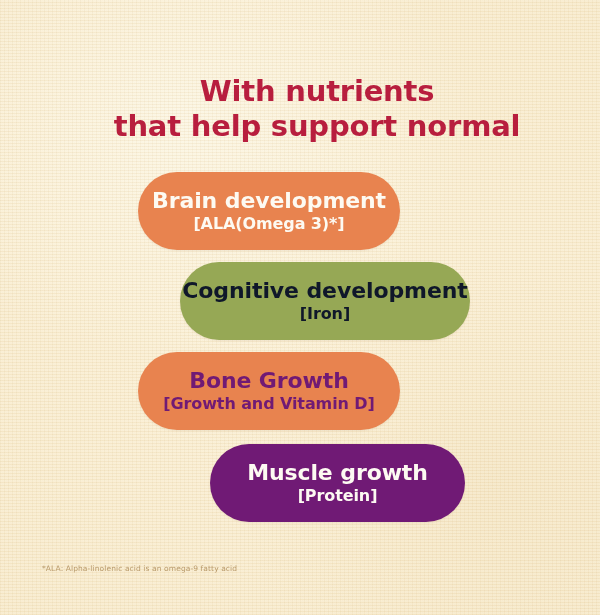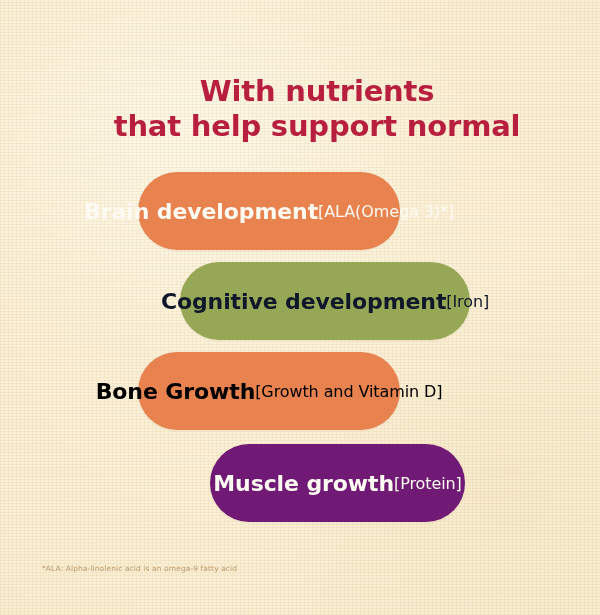--- a/index.html
+++ b/index.html
@@ -66,38 +66,38 @@
   #heading .hl-1 { font-size: 29px; }
   #heading .hl-2 { font-size: 29px; }
 
   
   .pill {
     position: absolute;
     height: 78px;
     border-radius: 39px;
     box-sizing: border-box;
     display: flex;
-    flex-direction: row;
+    flex-direction: column;
     align-items: center;
     justify-content: center;
     color: #fdfaf2;
     padding: 0 16px;
     box-shadow: 0 1px 2px rgba(150, 110, 70, 0.10);
   }
   .pill .pill-title {
     font-family: "DejaVu Sans", sans-serif;
     font-weight: bold;
     font-size: 22px;
     line-height: 25px;
     white-space: nowrap;
     letter-spacing: -0.1px;
   }
   .pill .pill-sub {
     font-family: "DejaVu Sans", sans-serif;
-    font-weight: normal;
+    font-weight: bold;
     font-size: 16px;
     line-height: 20px;
     white-space: nowrap;
     margin-top: 1px;
     letter-spacing: -0.1px;
   }
 
   #pill-0 { left: 138px; width: 262px; top: 172px; background-color: #e8834f; }
   #pill-1 { left: 180px; width: 290px; top: 262px; background-color: #96a855; }
   #pill-2 { left: 138px; width: 262px; top: 352px; background-color: #e8834f; }
@@ -131,21 +131,21 @@
   <div class="pill" id="pill-0" style="background-color: rgb(232, 131, 79); color: rgb(253, 250, 242);">
     <span class="pill-title">Brain development</span>
     <span class="pill-sub">[ALA(Omega 3)*]</span>
   </div>
 
   <div class="pill" id="pill-1" style="background-color: rgb(150, 168, 85); color: #0f172a;">
     <span class="pill-title">Cognitive development</span>
     <span class="pill-sub">[Iron]</span>
   </div>
 
-  <div class="pill" id="pill-2" style="background-color: rgb(232, 131, 79); color: #000000;">
+  <div class="pill" id="pill-2" style="background-color: rgb(232, 131, 79); color: #701a75;">
     <span class="pill-title">Bone Growth</span>
     <span class="pill-sub">[Growth and Vitamin D]</span>
   </div>
 
   <div class="pill" id="pill-3" style="background-color: #701a75; color: rgb(253, 250, 242);">
     <span class="pill-title">Muscle growth</span>
     <span class="pill-sub">[Protein]</span>
   </div>
 
   <div id="footnote" style="color: rgb(185, 154, 107);">*ALA: Alpha-linolenic acid is an omega-9 fatty acid</div>

